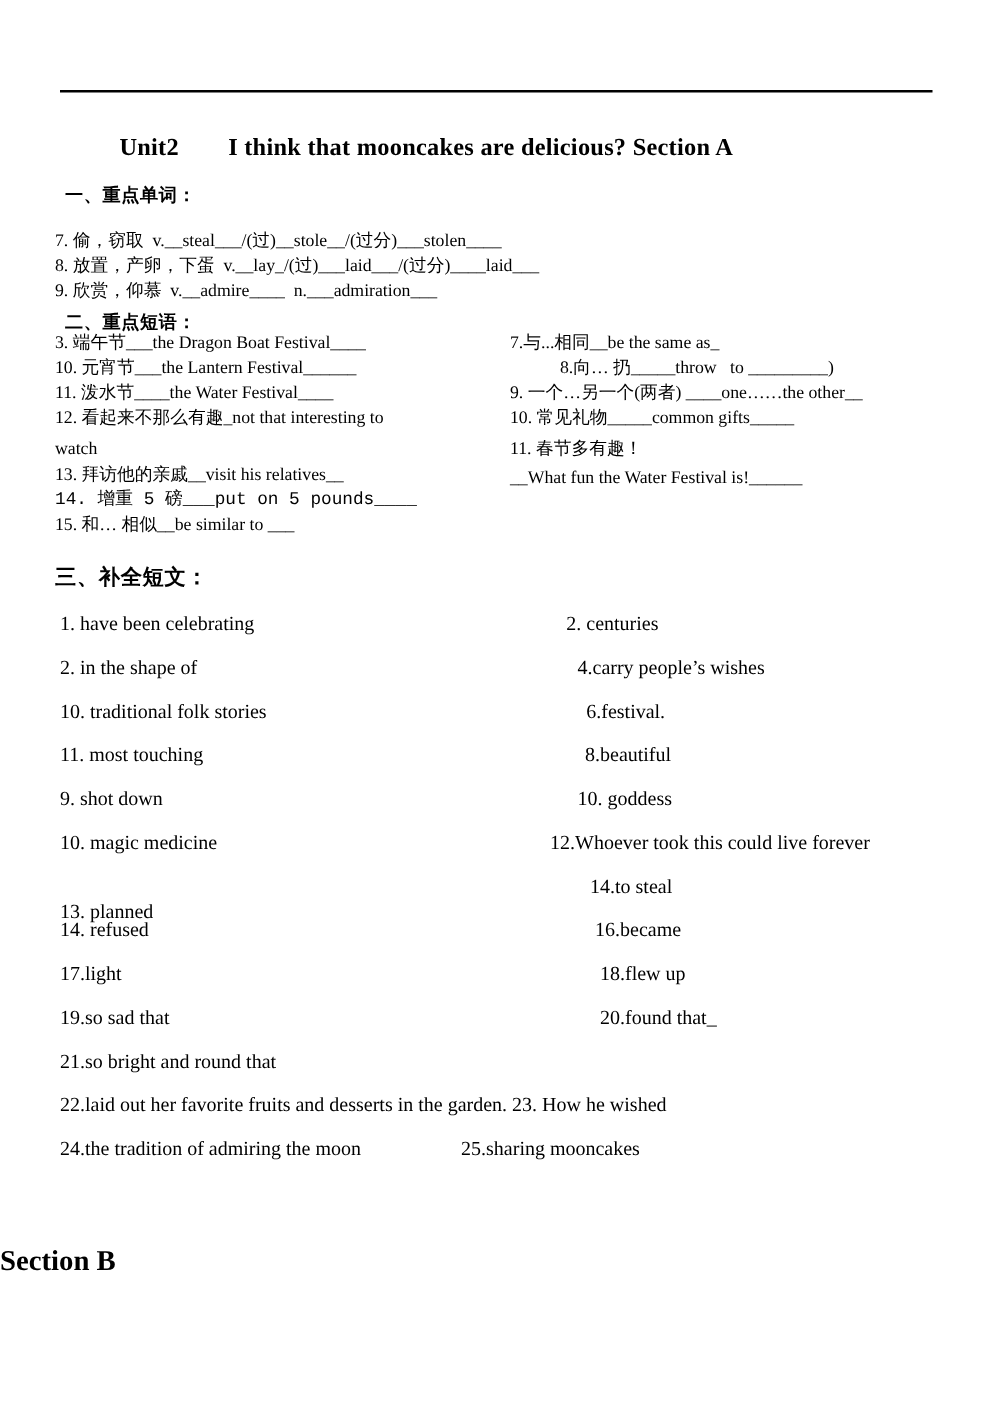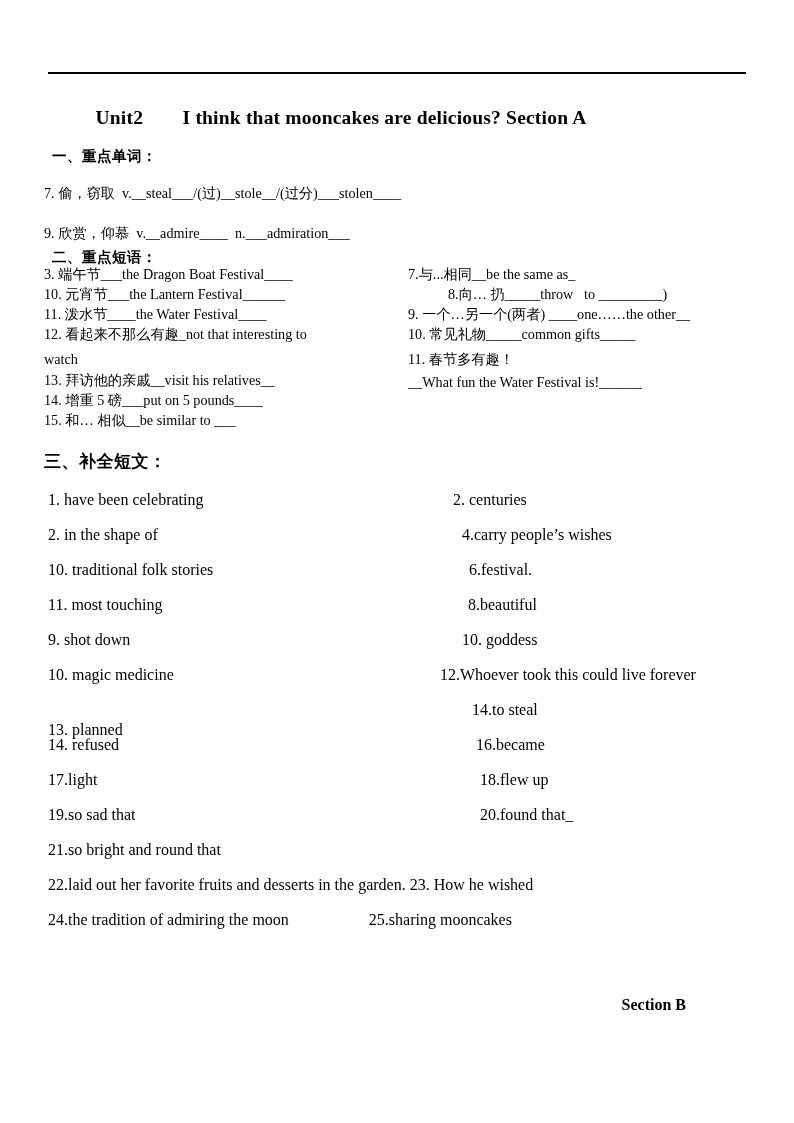--- a/index.html
+++ b/index.html
@@ -75,21 +75,21 @@
   .voc-3 { left: 44px; top: 206px; }
   .voc-4 { left: 44px; top: 226px; }
 
   
   .phl-1 { left: 44px; top: 267px; }
   .phl-2 { left: 44px; top: 287px; }
   .phl-3 { left: 44px; top: 307px; }
   .phl-4 { left: 44px; top: 327px; }
   .phl-4b { left: 44px; top: 352px; }
   .phl-5 { left: 44px; top: 373px; }
-  .phl-6 { left: 44px; top: 393px; }
+  .phl-6 { left: 44px; top: 393px; font-family: Liberation Mono, monospace; }
   .phl-7 { left: 44px; top: 413px; }
 
   
   .phr-1 { left: 408px; top: 267px; }
   .phr-2 { left: 408px; top: 287px; margin-left: 40px; }
   .phr-3 { left: 408px; top: 307px; }
   .phr-4 { left: 408px; top: 327px; }
   .phr-5 { left: 408px; top: 352px; }
   .phr-6 { left: 408px; top: 375px; }
 
@@ -102,36 +102,37 @@
   }
   .ans-left { left: 48px; }
   .ans-wide { left: 48px; }
 
   
   .section-b {
     position: absolute;
     left: 0;
     top: 996px;
     width: 686px;
-    text-align: right;
+    text-align: left;
     font-weight: bold;
-    font-size: 16px;
+    font-size: 23px;
   }
 </style>
 </head>
 <body>
 
 <div class="page">
 
   <div class="top-rule"></div>
 
   <div class="doc-title">Unit2　　I think that mooncakes are delicious? Section A</div>
 
   <div class="sec-head h1">一、重点单词：</div>
   <div class="wline voc-2 cjk">7. 偷，窃取  v.__steal___/(过)__stole__/(过分)___stolen____</div>
+  <div class="wline voc-3 cjk">8. 放置，产卵，下蛋  v.__lay_/(过)___laid___/(过分)____laid___</div>
   <div class="wline voc-4 cjk">9. 欣赏，仰慕  v.__admire____  n.___admiration___</div>
 
   <div class="sec-head h2">二、重点短语：</div>
 
   <div class="wline phl-1 cjk">3. 端午节___the Dragon Boat Festival____</div>
   <div class="wline phl-2 cjk">10. 元宵节___the Lantern Festival______</div>
   <div class="wline phl-3 cjk">11. 泼水节____the Water Festival____</div>
   <div class="wline phl-4 cjk">12. 看起来不那么有趣_not that interesting to</div>
   <div class="wline phl-4b">watch</div>
   <div class="wline phl-5 cjk">13. 拜访他的亲戚__visit his relatives__</div>

